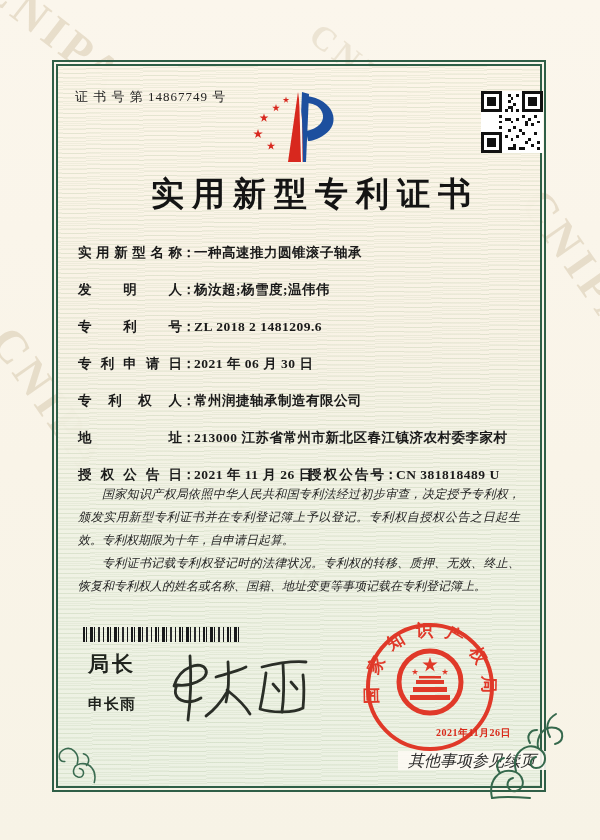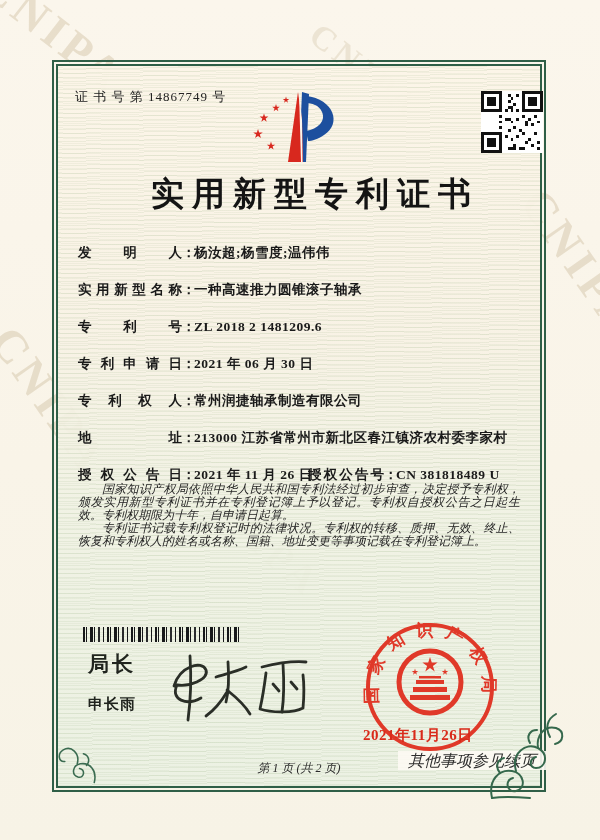--- a/index.html
+++ b/index.html
@@ -30,39 +30,39 @@
   .title{position:absolute;left:68px;top:172px;width:494px;text-align:center;
     font-size:33px;font-weight:600;letter-spacing:8px;color:#141414;}
   .fields{position:absolute;left:78px;top:244px;width:448px;font-size:13.5px;font-weight:600;}
   .frow{position:relative;height:37px;white-space:nowrap;}
   .flabel{display:inline-block;width:104px;text-align:justify;text-align-last:justify;vertical-align:top;}
   .fcolon{display:inline-block;width:12px;}
   .fvalue{letter-spacing:0.5px;}
   .frow-double{position:relative;height:30px;}
   .fgroup2{position:absolute;left:230px;top:0;}
   .fgroup2 .flabel{width:76px;}
-  .paras{position:absolute;left:78px;top:483px;width:442px;font-size:12px;line-height:13px;
+  .paras{position:absolute;left:78px;top:483px;width:442px;font-size:12px;line-height:23px;
     text-align:justify;color:#242424;font-style:italic;}
   .paras p{margin:0;text-indent:2em;}
   .barcode{position:absolute;left:83px;top:627px;width:157px;height:15px;
     background:repeating-linear-gradient(90deg,
       #17181a 0 2px, transparent 2px 3px,
       #17181a 3px 4px, transparent 4px 7px,
       #17181a 7px 10px, transparent 10px 11px,
       #17181a 11px 12px, transparent 12px 15px,
       #2a2b2d 15px 17px, transparent 17px 20px,
       #17181a 20px 21px, transparent 21px 24px);}
   .sig-title{position:absolute;left:88px;top:650px;font-size:21px;font-weight:bold;
     letter-spacing:3px;color:#20241e;font-family:"Liberation Sans","DejaVu Sans",sans-serif;}
   .sig-name{position:absolute;left:88px;top:695px;font-size:15px;font-weight:bold;
     letter-spacing:1px;color:#20241e;font-family:"Liberation Sans","DejaVu Sans",sans-serif;}
   .sig-script{position:absolute;left:160px;top:650px;width:160px;height:78px;}
   .seal{position:absolute;left:363px;top:620px;width:134px;height:134px;z-index:6;opacity:0.95;}
-  .seal-date{position:absolute;left:363px;top:726px;width:134px;text-align:left;
-    font-size:15px;font-weight:bold;color:#d92a1a;letter-spacing:0.5px;z-index:7;}
+  .seal-date{position:absolute;left:377px;top:726px;width:134px;text-align:right;
+    font-size:10px;font-weight:bold;color:#d92a1a;letter-spacing:0.5px;z-index:7;}
   .pagenum{position:absolute;left:52px;top:760px;width:494px;text-align:center;
     font-size:12px;color:#2a2a2a;font-style:italic;}
   .footnote{position:absolute;left:52px;top:751px;width:494px;text-align:right;font-size:16px;
     color:#2e2e2e;font-style:italic;}
   .footnote span{background:rgba(253,250,243,0.9);padding:1px 10px;}
   .flourish-br{position:absolute;left:486px;top:710px;width:80px;height:92px;z-index:5;}
   .flourish-bl{position:absolute;left:40px;top:716px;width:62px;height:74px;z-index:5;
     transform:scaleX(-1);}
 </style>
 </head>
@@ -167,24 +167,24 @@
       <rect x="15" y="1" width="5" height="5" fill="#ffffff"></rect>
         <rect x="16" y="2" width="3" height="3" fill="#111111"></rect>
       <rect x="1" y="15" width="5" height="5" fill="#ffffff"></rect>
         <rect x="2" y="16" width="3" height="3" fill="#111111"></rect>
     </svg>
 
     <div class="title">实用新型专利证书</div>
 
     <div class="fields">
       <div class="frow">
+        <span class="flabel">实用新型名称</span><span class="fcolon">：</span><span class="fvalue">一种高速推力圆锥滚子轴承</span>
+      </div>
+      <div class="frow">
         <span class="flabel">发明人</span><span class="fcolon">：</span><span class="fvalue">杨汝超;杨雪度;温伟伟</span>
-      </div>
-      <div class="frow">
-        <span class="flabel">实用新型名称</span><span class="fcolon">：</span><span class="fvalue">一种高速推力圆锥滚子轴承</span>
       </div>
       <div class="frow">
         <span class="flabel">专利号</span><span class="fcolon">：</span><span class="fvalue">ZL 2018 2 1481209.6</span>
       </div>
       <div class="frow">
         <span class="flabel">专利申请日</span><span class="fcolon">：</span><span class="fvalue">2021 年 06 月 30 日</span>
       </div>
       <div class="frow">
         <span class="flabel">专利权人</span><span class="fcolon">：</span><span class="fvalue">常州润捷轴承制造有限公司</span>
       </div>
@@ -239,18 +239,17 @@
         <path transform="translate(52,52) scale(3.4)" fill="#e03020" d="M0,-1 L0.224,-0.309 L0.951,-0.309 L0.363,0.118 L0.588,0.809 L0,0.382 L-0.588,0.809 L-0.363,0.118 L-0.951,-0.309 L-0.224,-0.309 Z"></path>
         <path transform="translate(82,52) scale(3.4)" fill="#e03020" d="M0,-1 L0.224,-0.309 L0.951,-0.309 L0.363,0.118 L0.588,0.809 L0,0.382 L-0.588,0.809 L-0.363,0.118 L-0.951,-0.309 L-0.224,-0.309 Z"></path>
         <rect x="53" y="60" width="28" height="4" fill="#e03020"></rect>
         <rect x="50" y="67" width="34" height="5" fill="#e03020"></rect>
         <rect x="47" y="75" width="40" height="5" fill="#e03020"></rect>
         <rect x="56" y="56" width="22" height="2.5" fill="#e03020"></rect>
       </g>
     </svg>
     <div class="seal-date">2021年11月26日</div>
 
-    <div class="pagenum">第 1 页 (共 2 页)</div>
     <div class="footnote">
       <span>其他事项参见续页</span>
     </div>
   </div>
 </div>
 
 </body></html>

